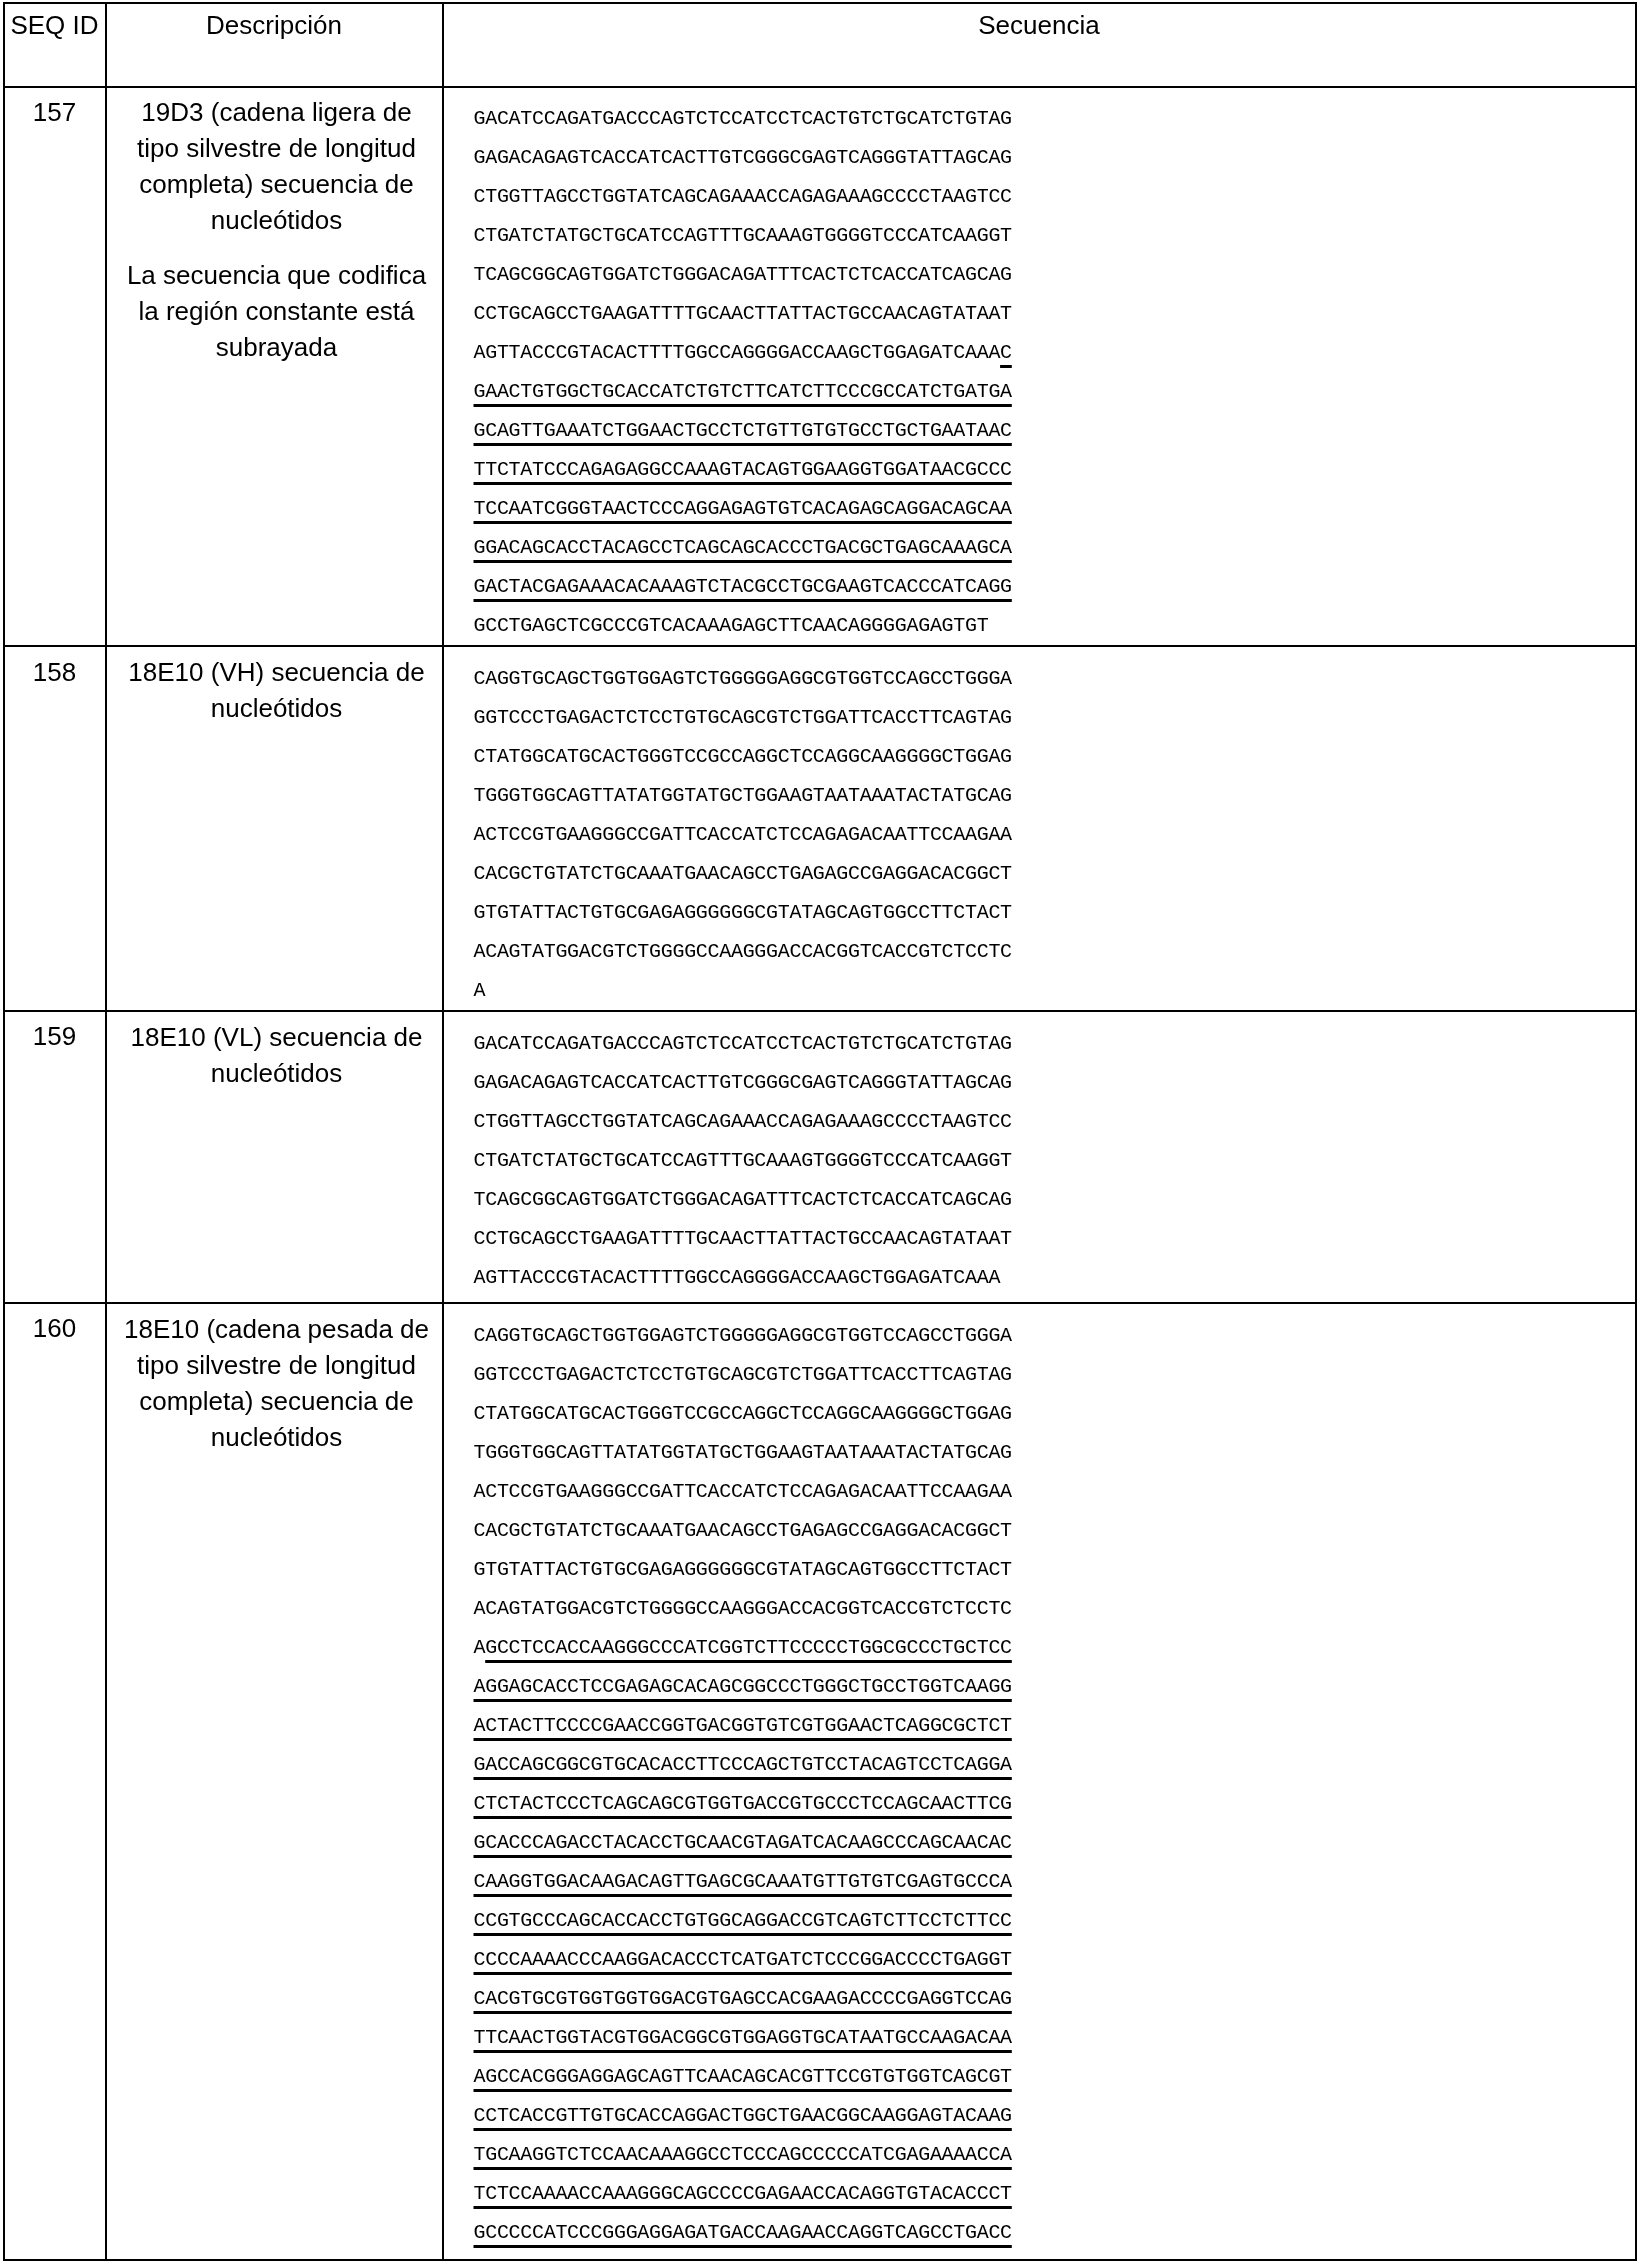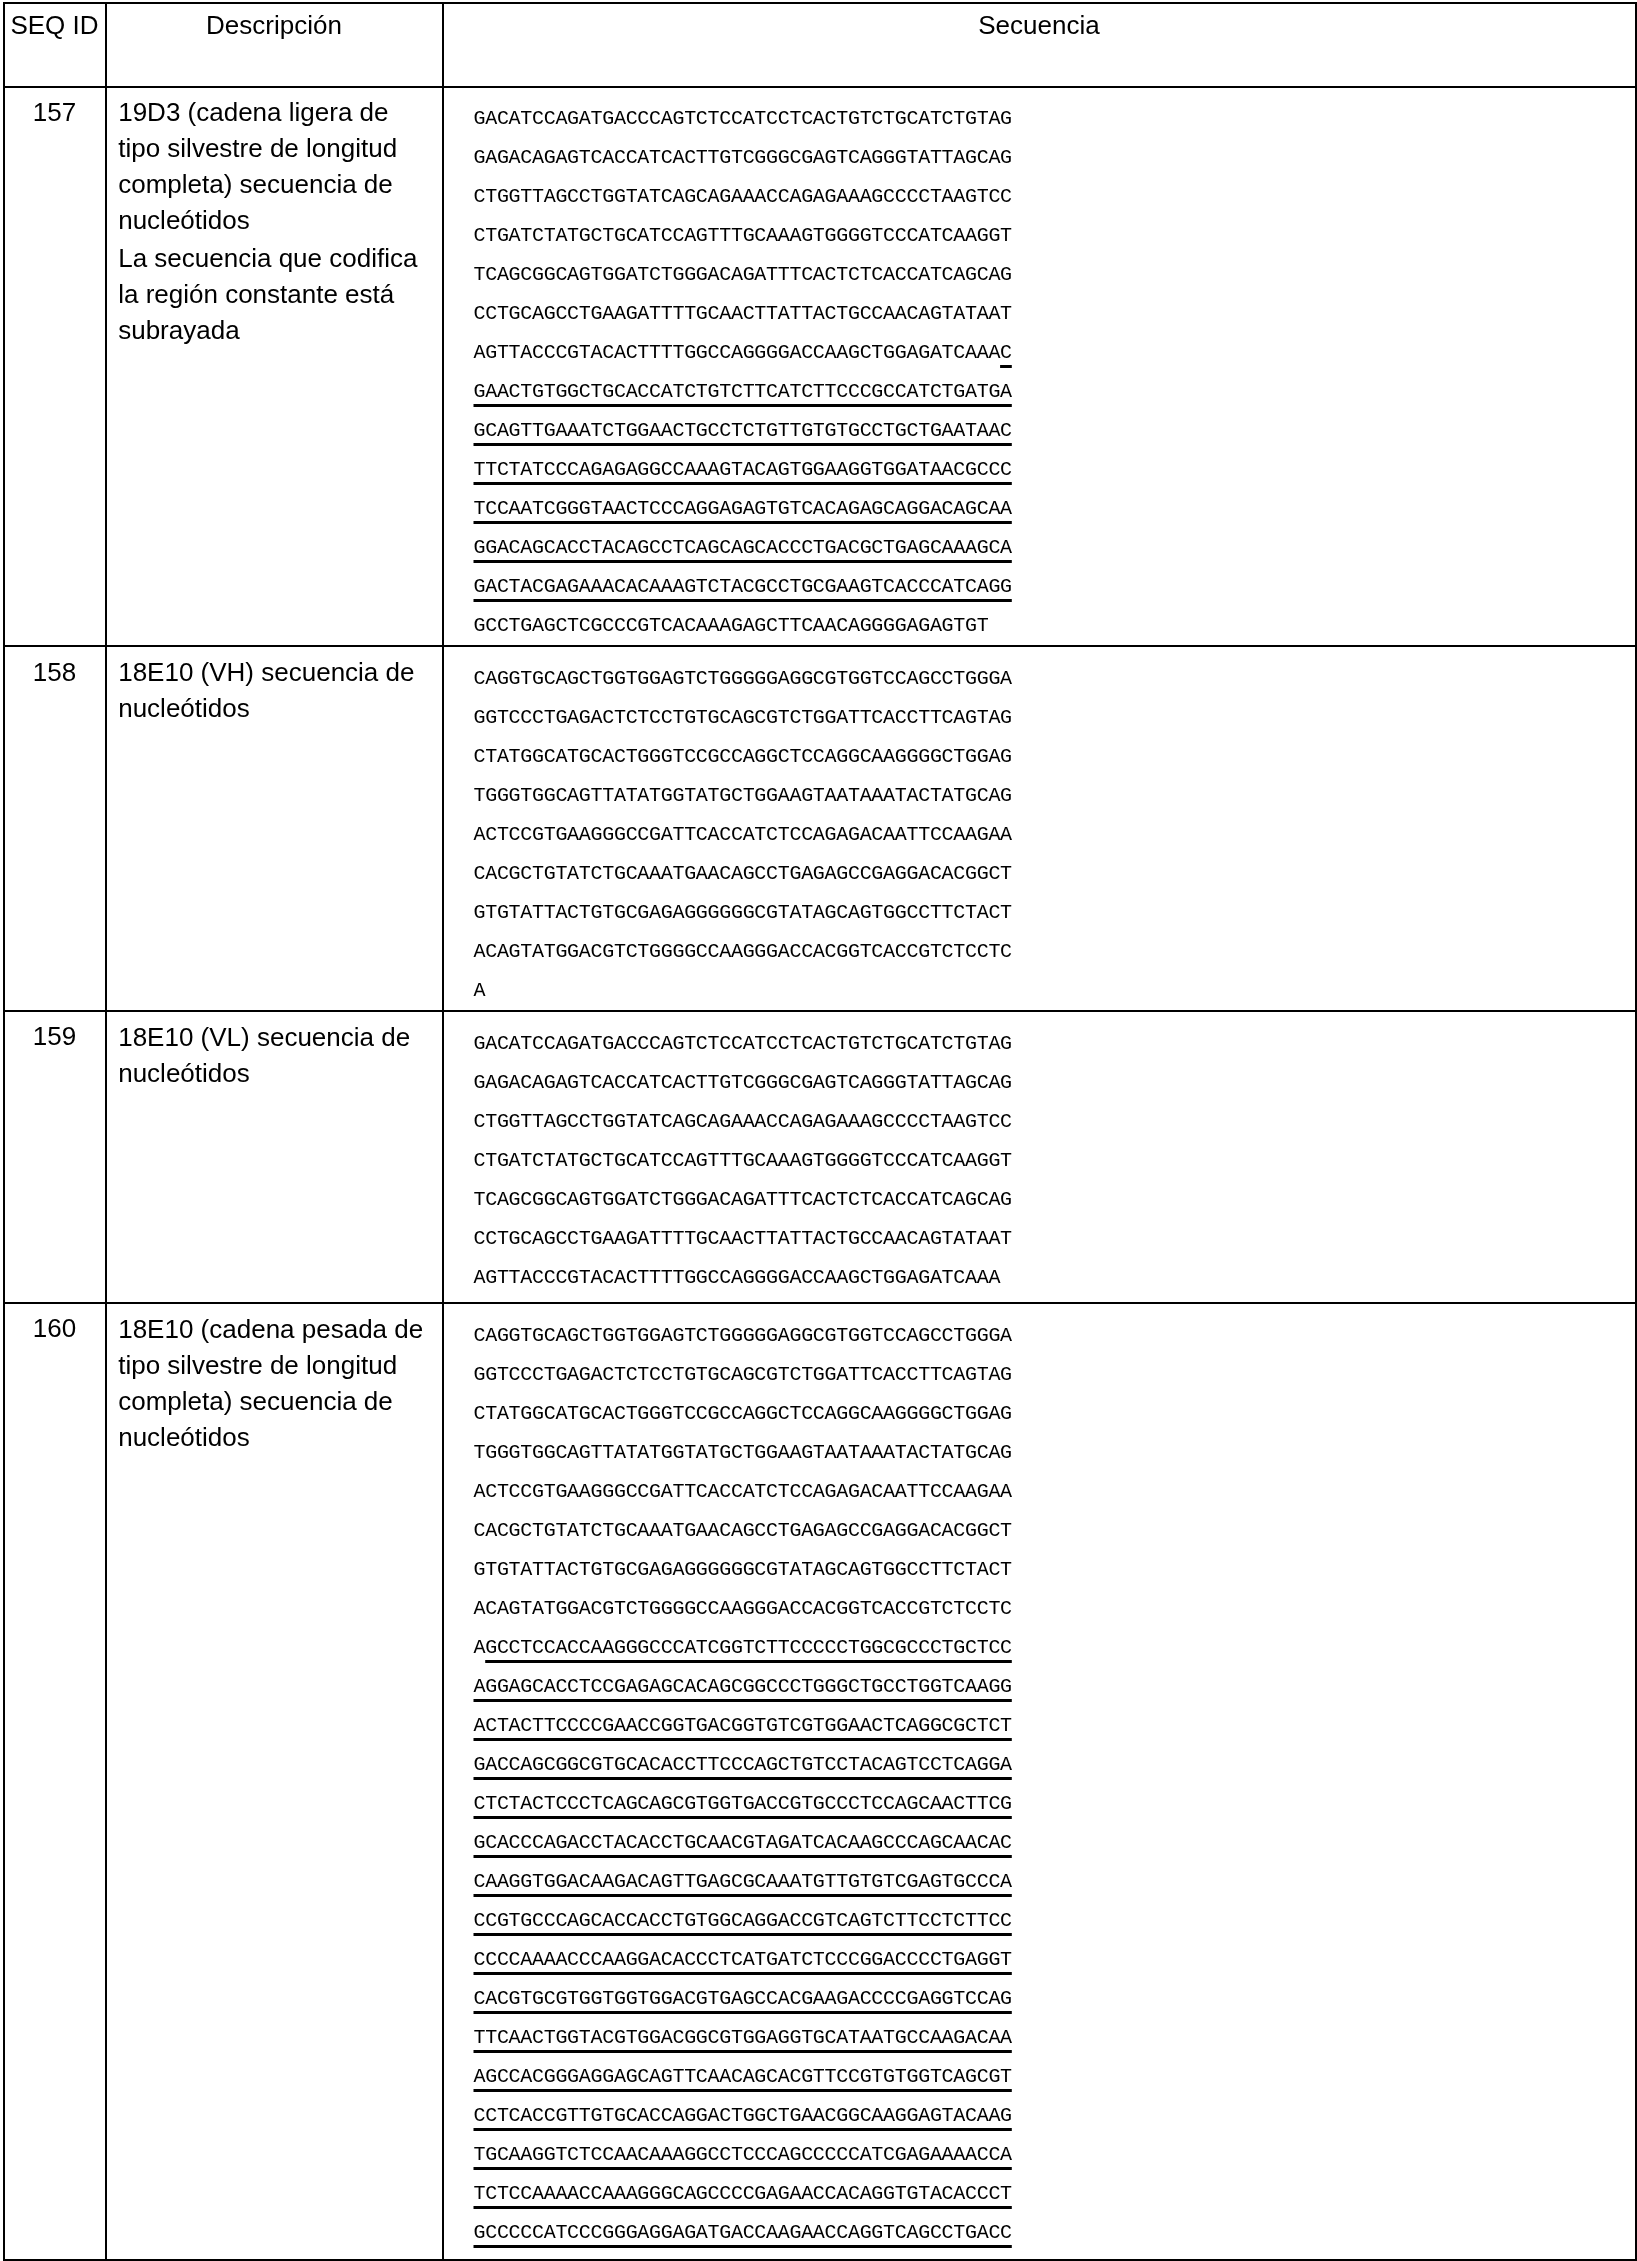--- a/index.html
+++ b/index.html
@@ -32,22 +32,22 @@
     font-size: 26px;
     line-height: 32px;
     text-align: center;
     padding-top: 8.4px !important;
   }
   td.desc-cell {
     font-size: 26px;
     line-height: 36px;
     padding: 6.7px 6.7px 0 11.7px !important;
   }
-  td.desc-cell p { margin: 0; }
-  td.desc-cell p + p { margin-top: 2px; }
+  td.desc-cell p { margin: 0; text-align: center; }
+  td.desc-cell p + p { margin-top: 19px; }
   td.seq-cell {
     padding: 11.7px 0 0 30px !important;
   }
   .seq-line {
     font-family: "Liberation Mono", "DejaVu Sans Mono", monospace;
     font-size: 20px;
     letter-spacing: -0.3px;
     line-height: 39px;
     height: 39px;
     white-space: pre;

